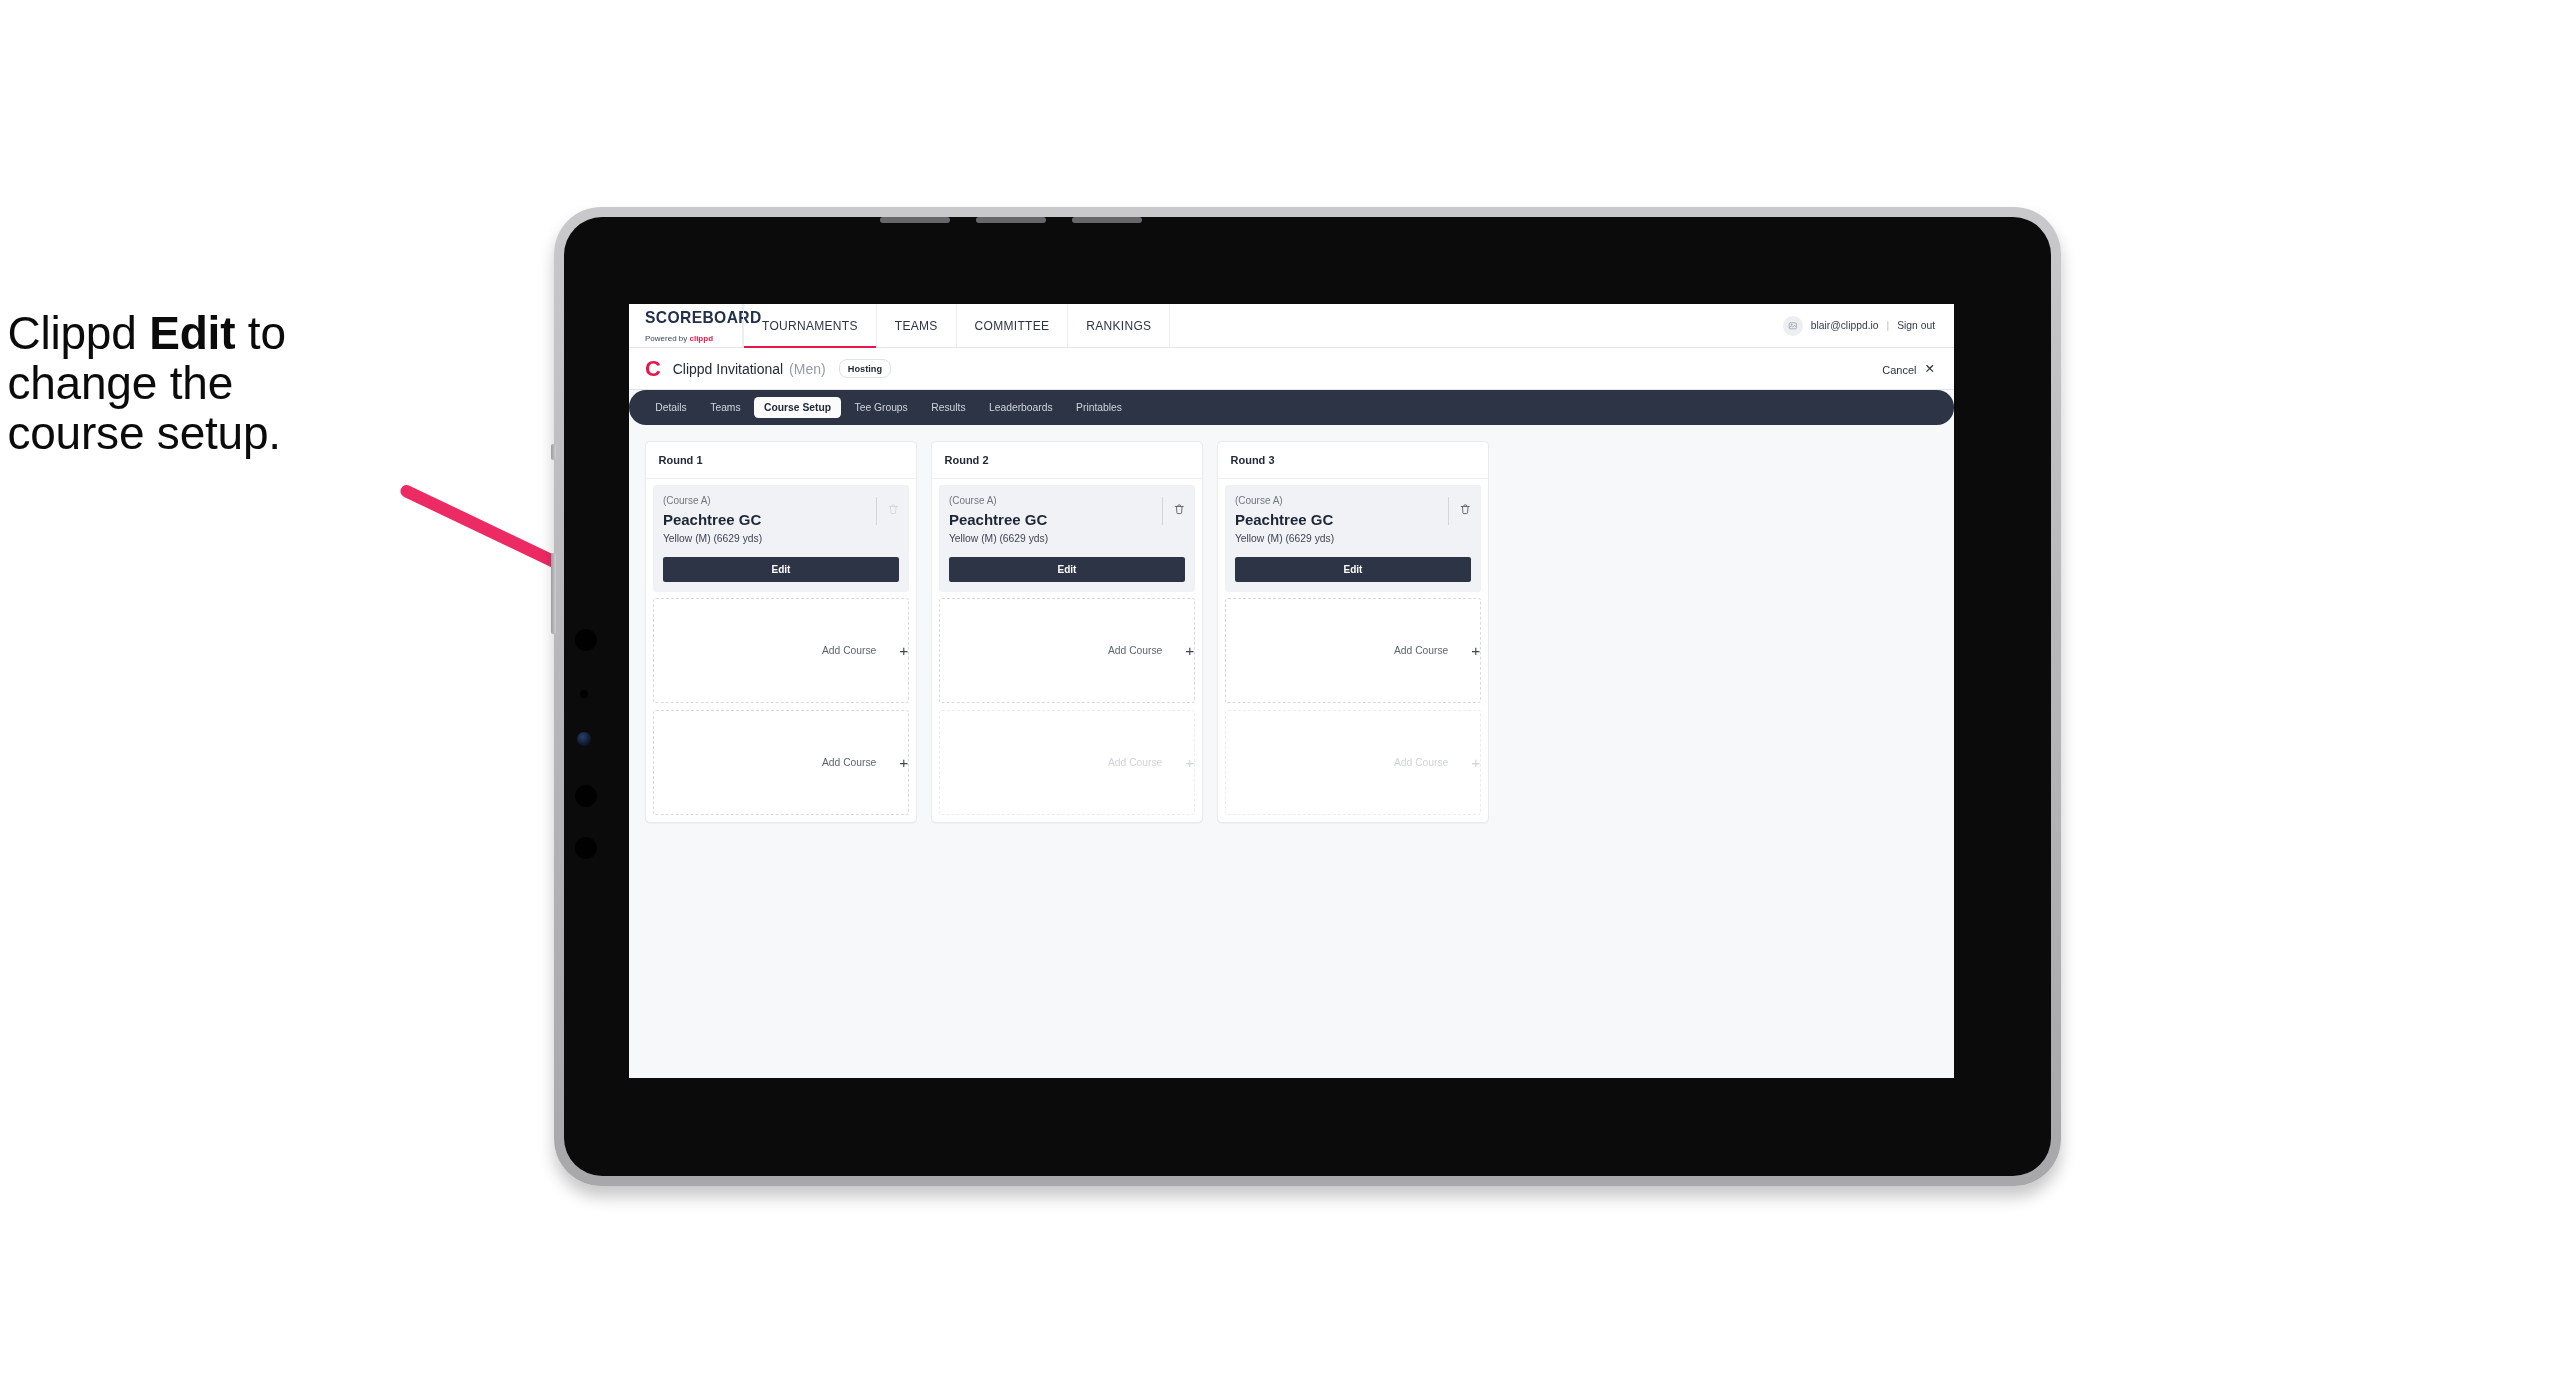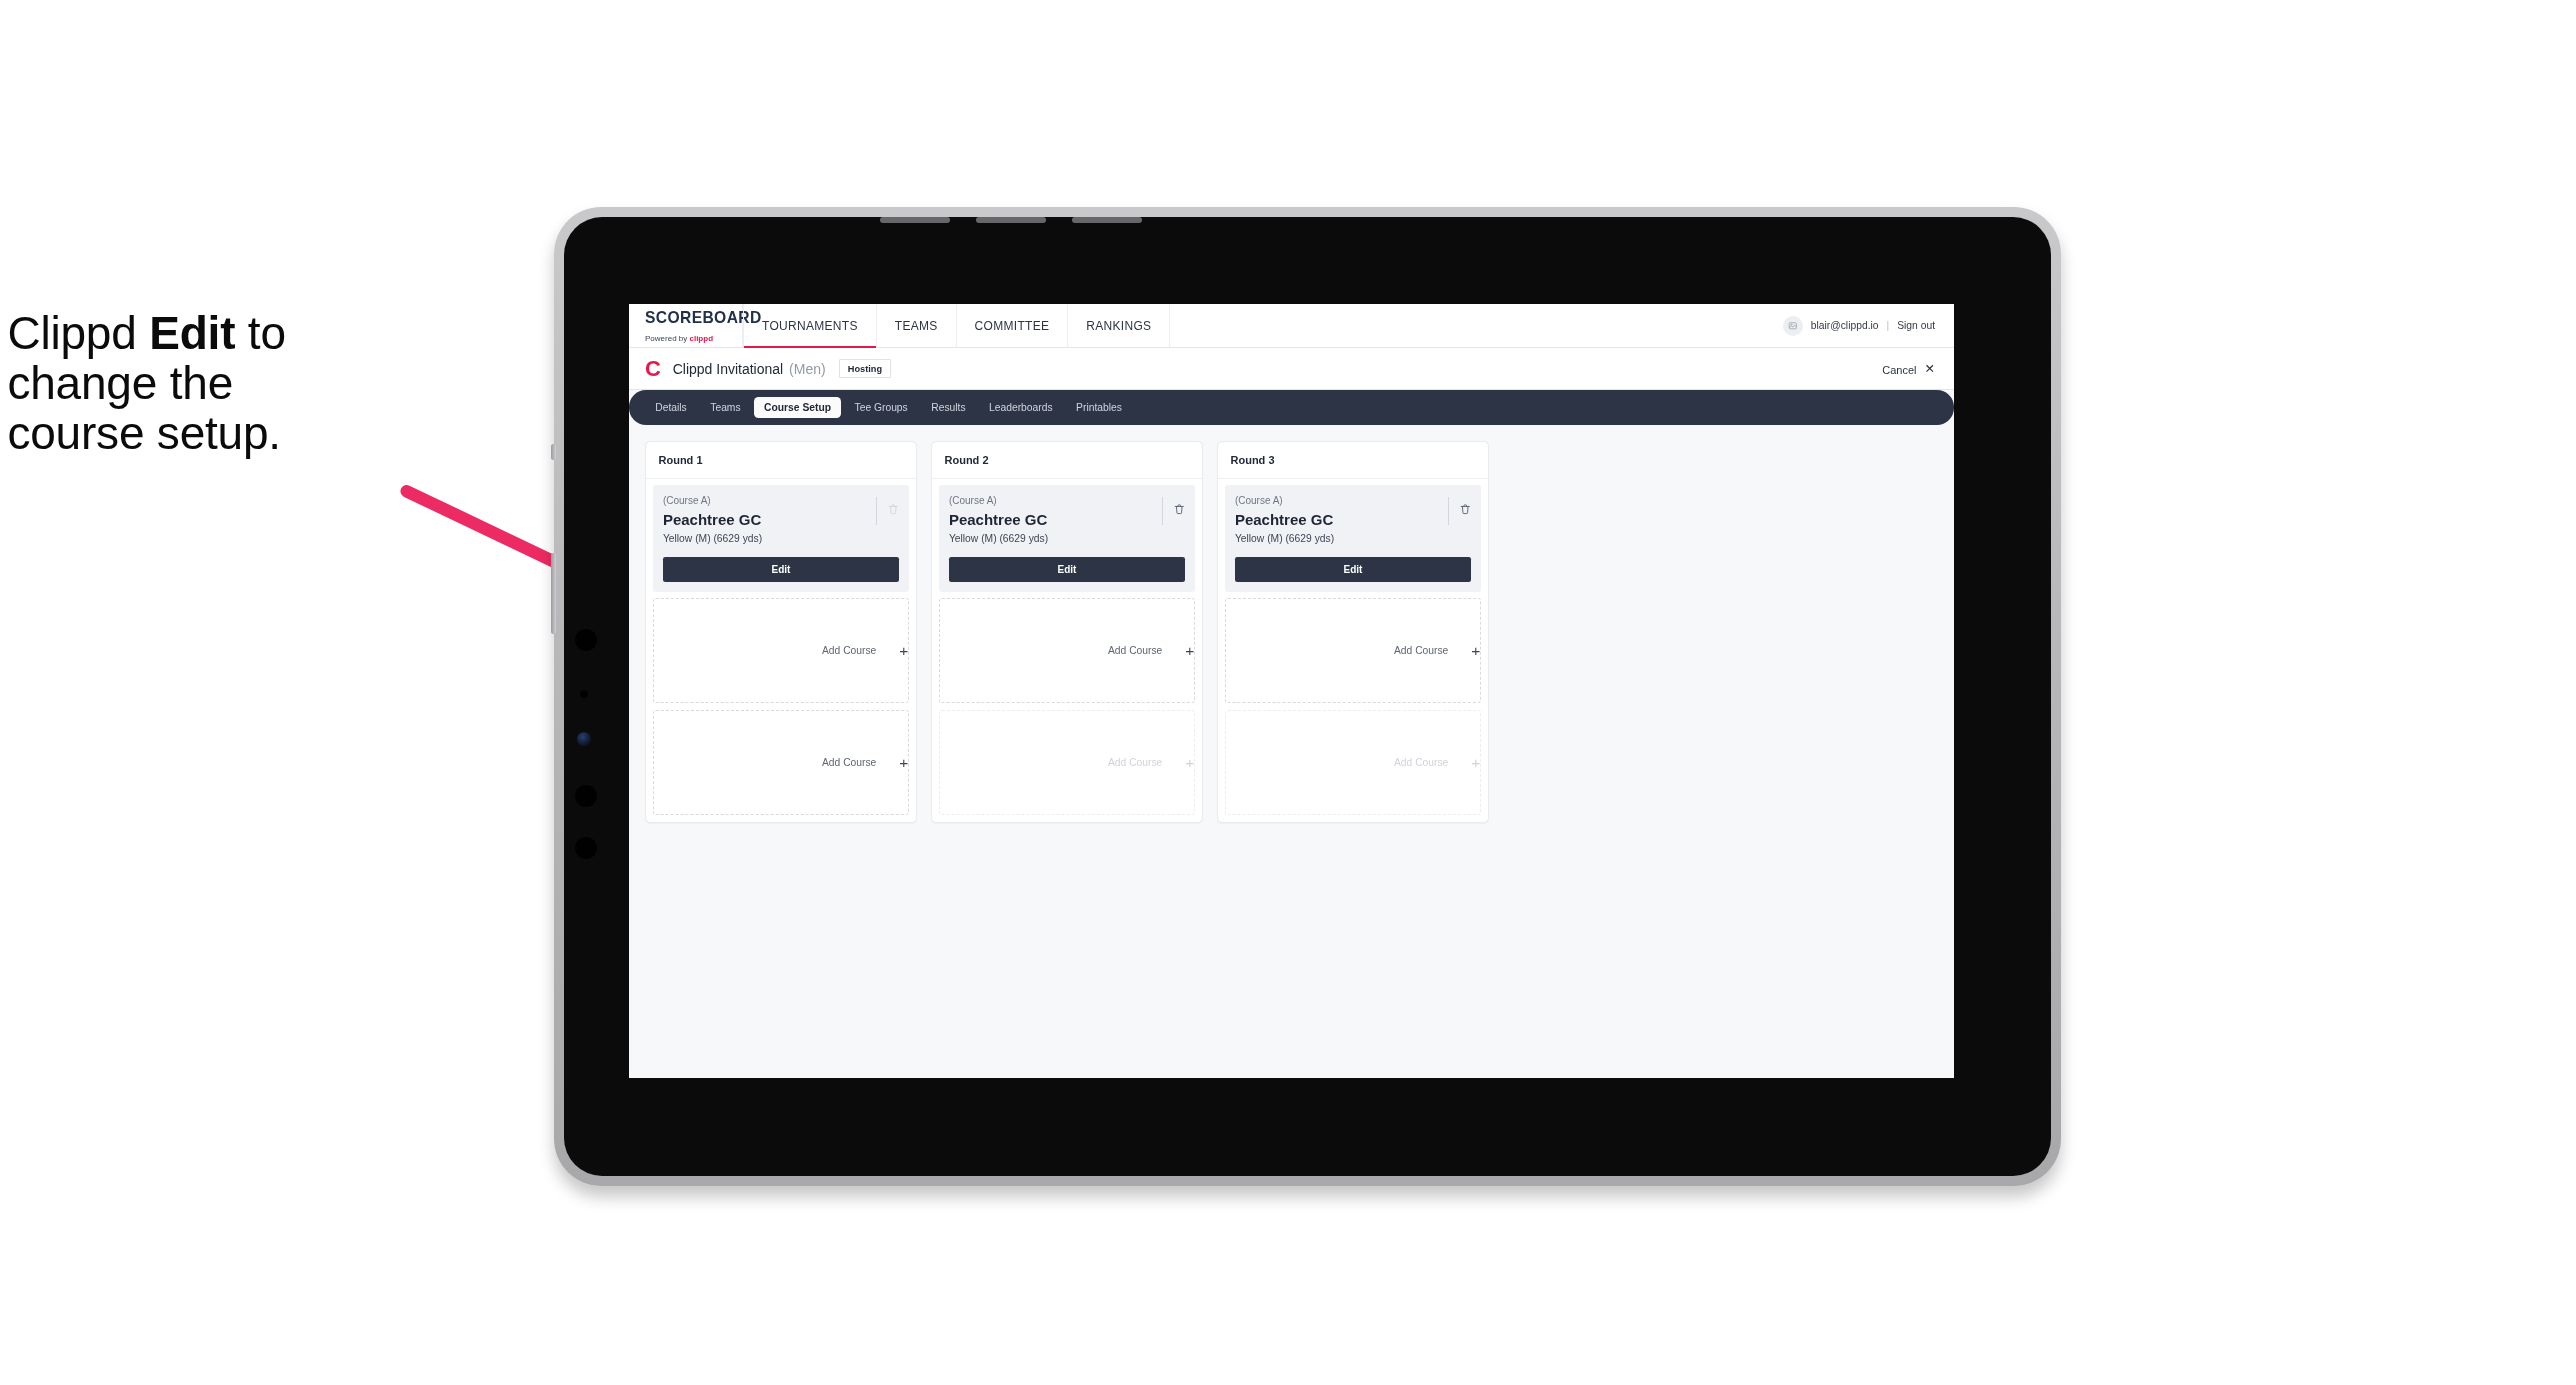--- a/index.html
+++ b/index.html
@@ -128,21 +128,21 @@
     display: flex; align-items: center; padding: 0 19px 0 16px;
     border-bottom: 0.7px solid #e3e5e9;
   }
   .clogo {
     font-size: 22px; font-weight: 800; color: #e8174b;
     line-height: 1; margin-right: 11.8px; font-family: "Liberation Sans", sans-serif;
   }
   .tour-name { font-size: 14px; color: #222a39; font-weight: 400; }
   .tour-gender { font-size: 14px; color: #939aa7; margin-left: 5.9px; }
   .hosting {
-    margin-left: 13.2px; border: 0.7px solid #dfe2e7; border-radius: 1px;
+    margin-left: 13.2px; border: 0.7px solid #dfe2e7; border-radius: 8px;
     padding: 3.7px 8px; font-size: 9.2px; font-weight: 700; color: #222a39;
     background: #fff;
   }
   .cancel {
     margin-left: auto; font-size: 11px; color: #2b3342;
     display: flex; align-items: flex-end; gap: 8px; cursor: pointer;
   }
   .xmark { font-size: 12.5px; }
 
   

